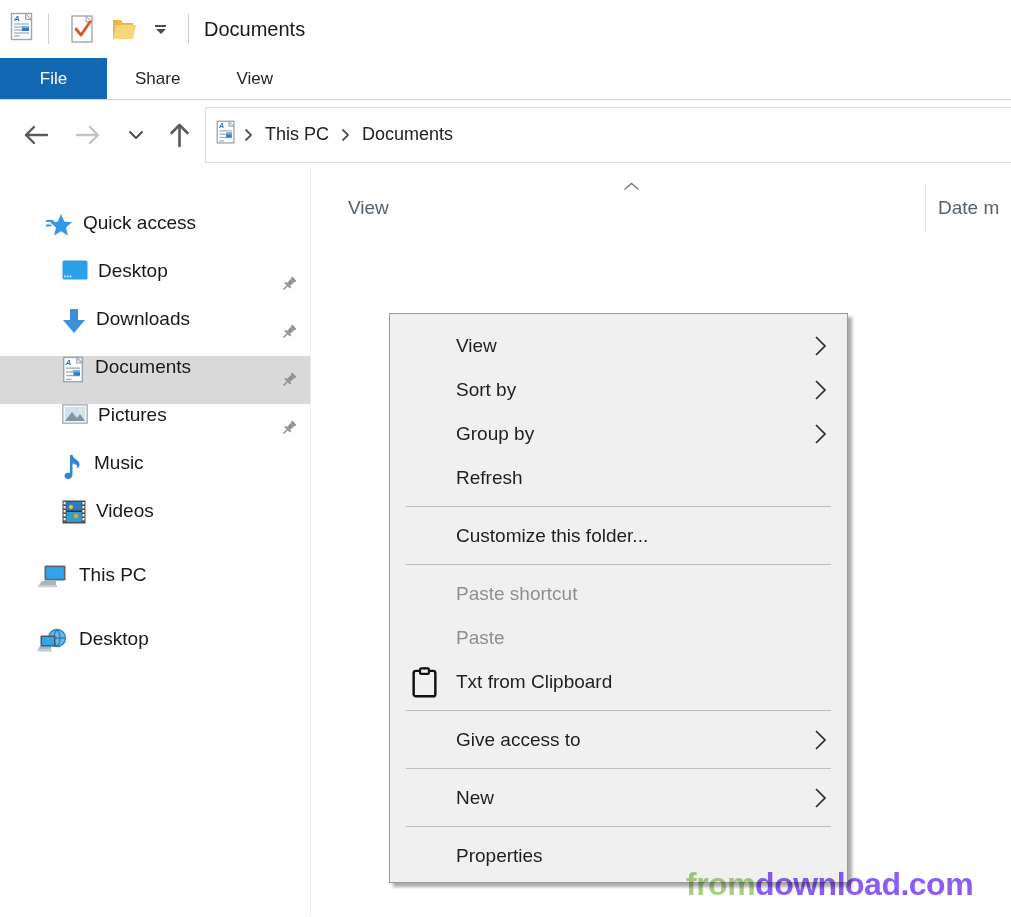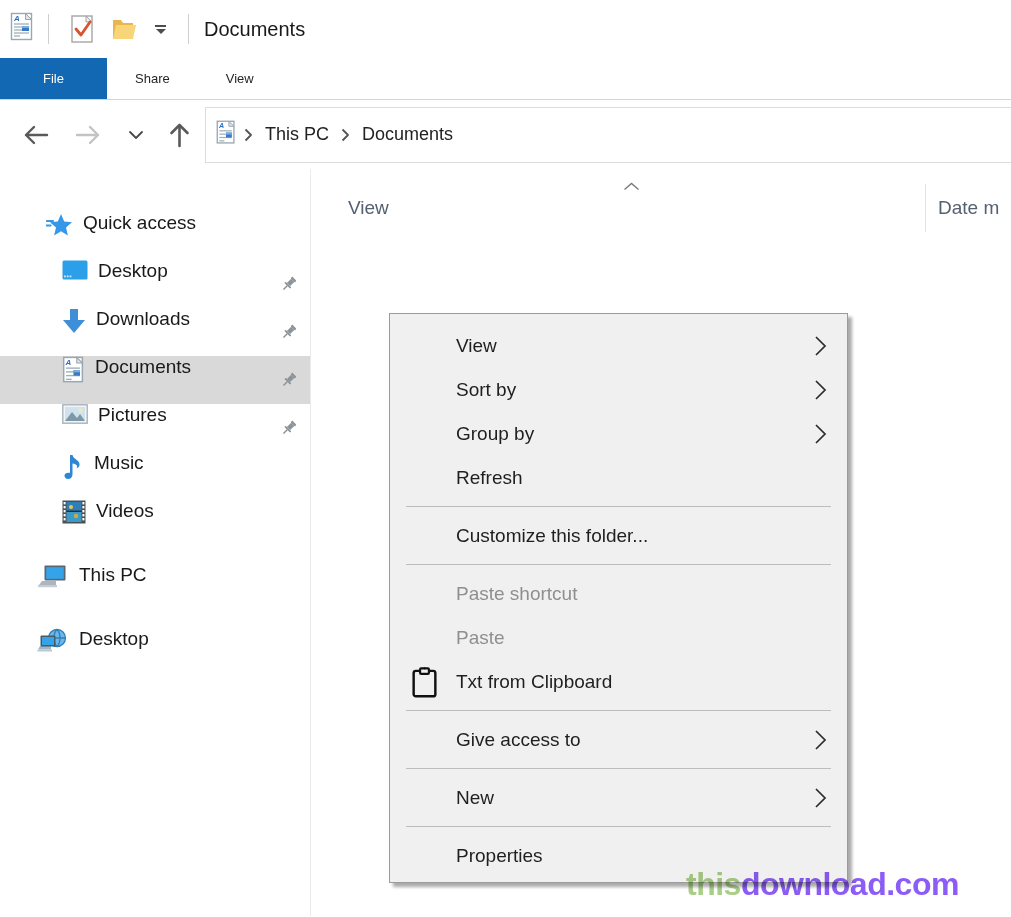--- a/index.html
+++ b/index.html
@@ -11,21 +11,21 @@
   .titlebar { height:58px; display:flex; align-items:center; padding-left:10px; background:#fff; }
   .tb-sep { width:1px; height:30px; background:#cfcfcf; margin:0 13px; }
   .qat-btn { display:flex; align-items:center; justify-content:center; margin:0 7px; }
   .qat-drop { display:flex; flex-direction:column; align-items:center; margin:0 9px; }
   .qat-drop .bar { width:11px; height:2px; background:#4d4d4d; margin-bottom:2px; }
   .qat-drop .tri { width:0; height:0; border-left:5px solid transparent; border-right:5px solid transparent; border-top:5px solid #4d4d4d; }
   .win-title { font-size:20px; color:#191919; margin-left:2px; }
 
   
   .ribbon-tabs { height:42px; display:flex; align-items:stretch; border-bottom:1px solid #d5d5d5; background:#fff; }
-  .tab { display:flex; align-items:center; justify-content:center; font-size:13px; color:#262626; padding:0 28px; cursor:default; }
+  .tab { display:flex; align-items:center; justify-content:center; font-size:17px; color:#262626; padding:0 28px; cursor:default; }
   .tab.file { background:#1268b3; color:#fff; width:107px; padding:0; }
 
   
   .navbar { height:69px; display:flex; align-items:center; background:#fff; }
   .nav-btn { display:flex; align-items:center; justify-content:center; }
   .nav-back { margin-left:22px; }
   .nav-fwd  { margin-left:26px; }
   .nav-drop { margin-left:26px; }
   .nav-up   { margin-left:24px; }
   .addressbar { flex:1; height:56px; border:1px solid #dcdcdc; margin-left:14px; margin-right:-2px;
@@ -419,16 +419,16 @@
     </div>
 
     <div class="menu-sep"></div>
 
     <div class="menu-item">
       <span>Properties</span>
     </div>
   </div>
 
   <div class="watermark">
-    <span style="color:#a9cf86">this</span><span style="color:#8b5cf6">download.com</span>
+    <span style="color:#a9cf86">from</span><span style="color:#8b5cf6">download.com</span>
   </div>
 
 </div>
 
 </body></html>

